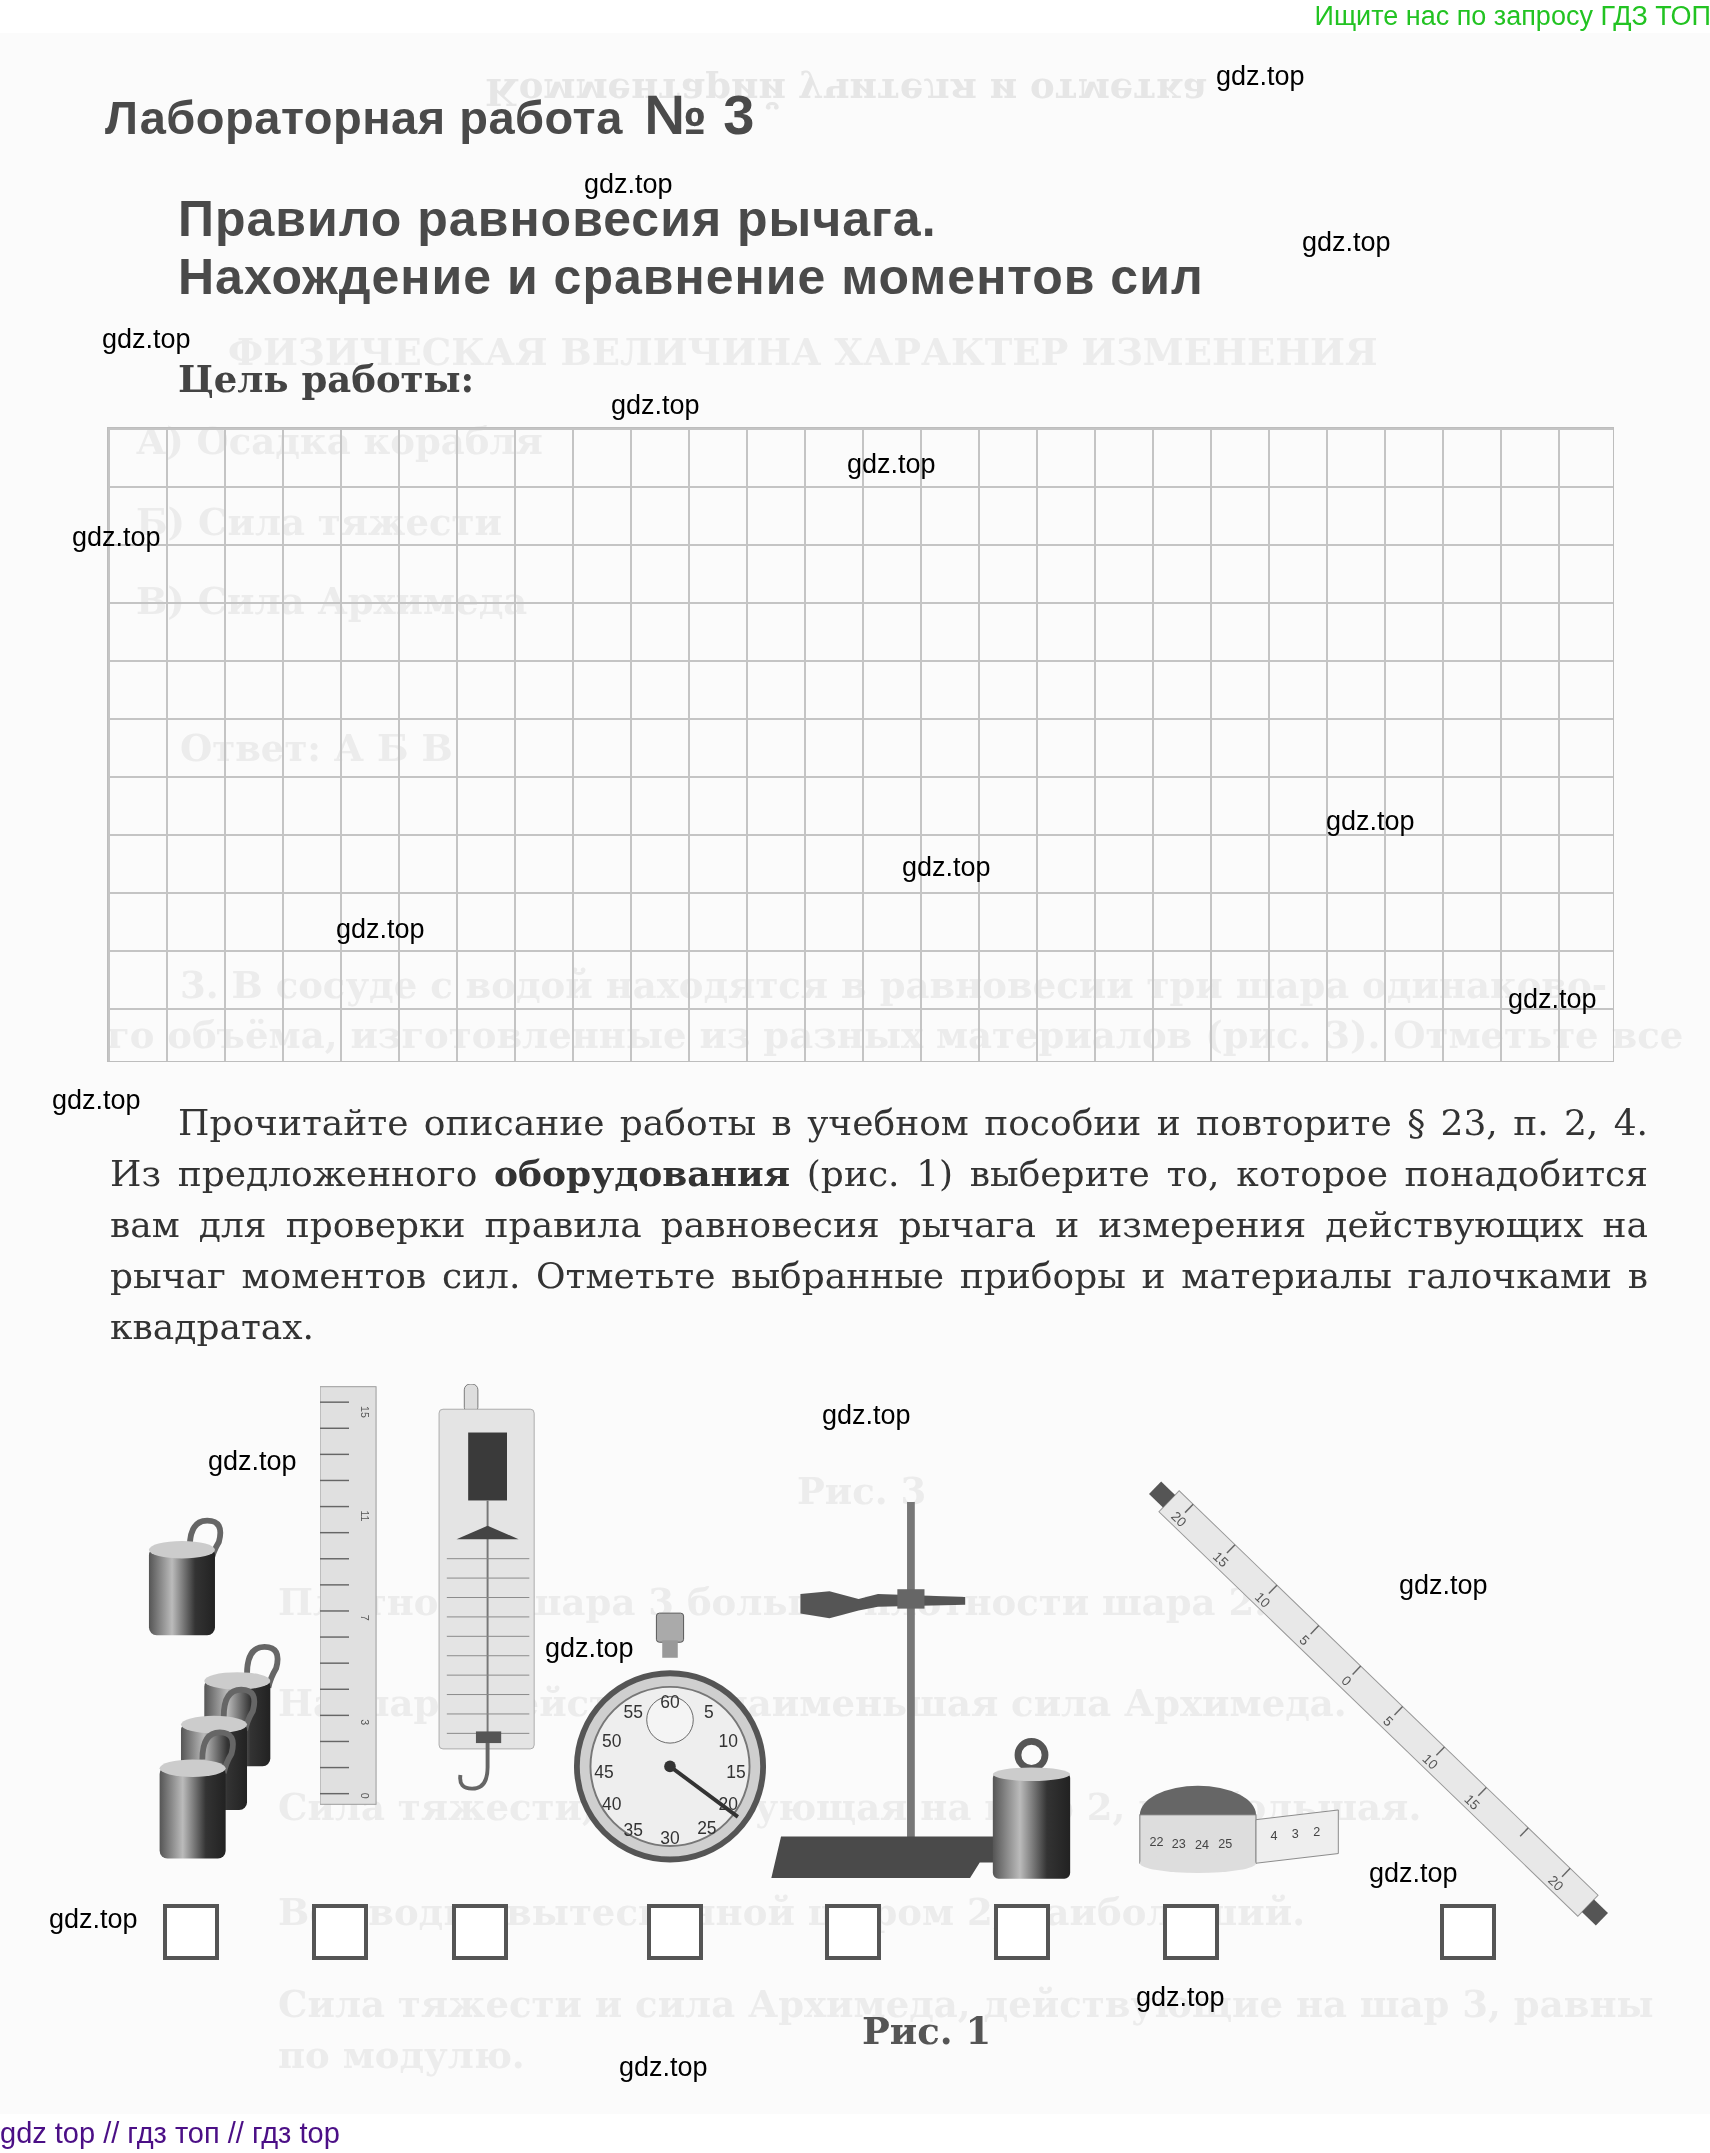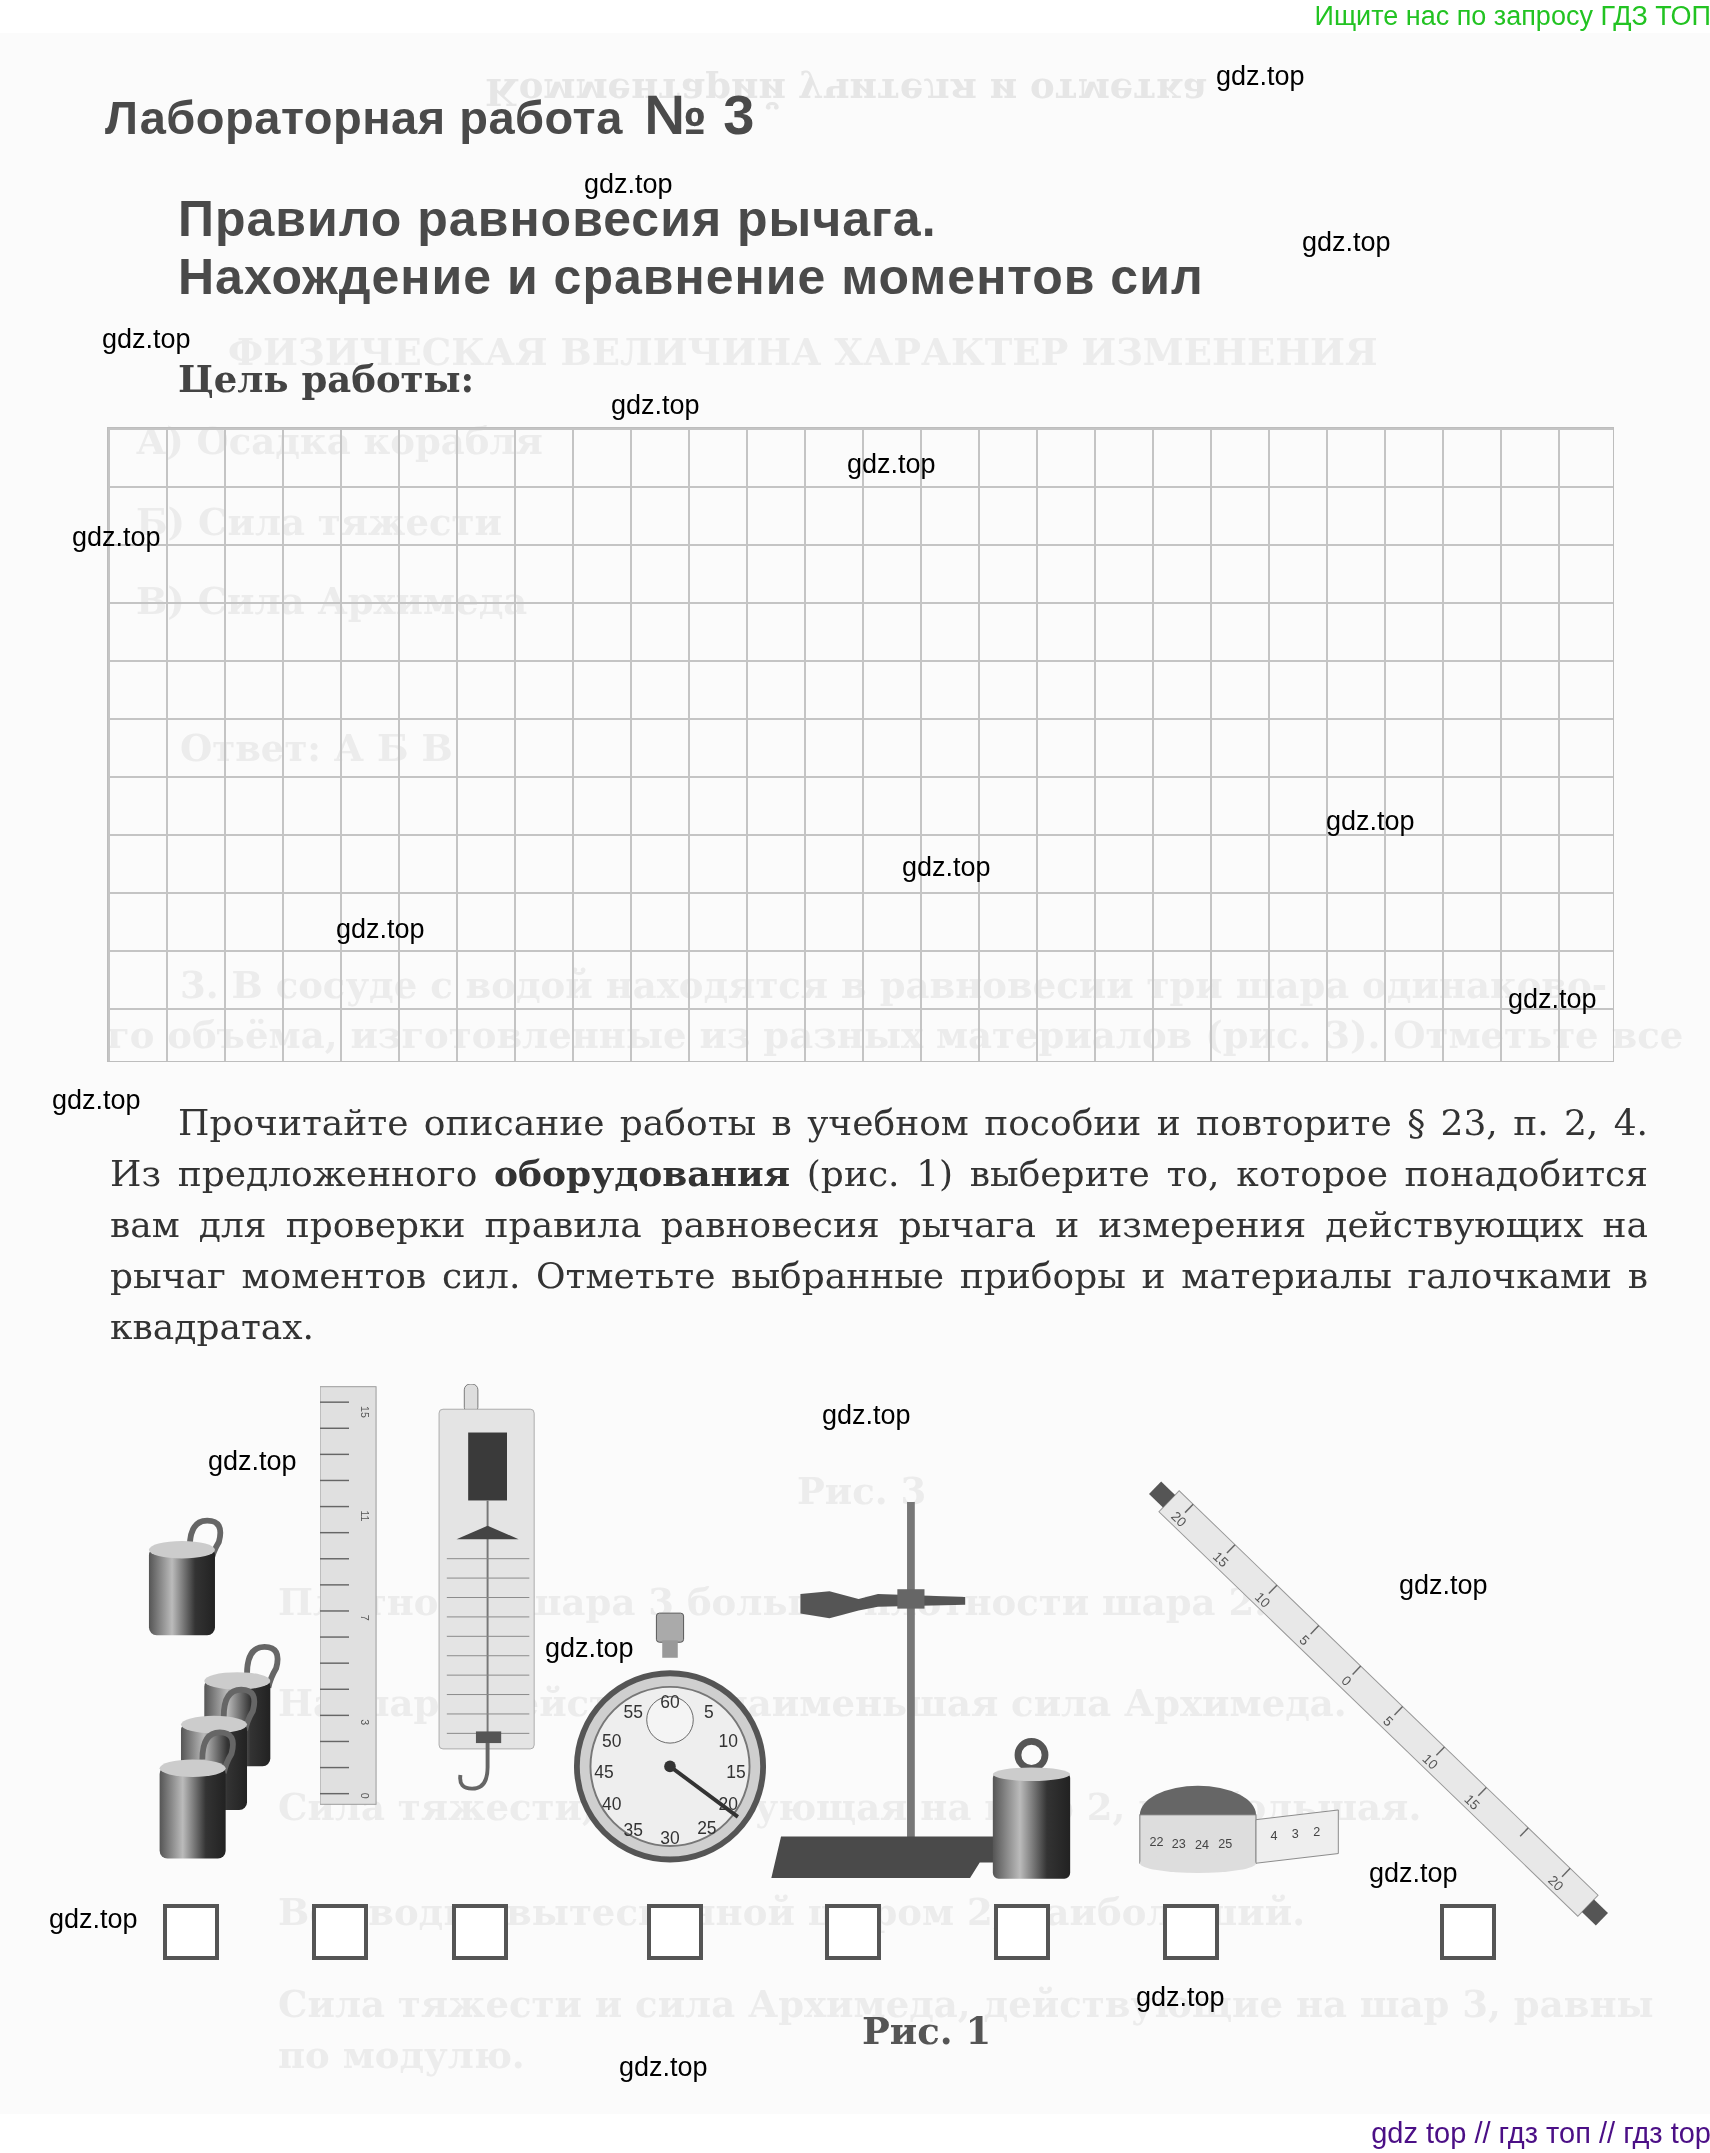--- a/index.html
+++ b/index.html
@@ -1,19 +1,19 @@
 <!DOCTYPE html>
 <html><head>
 <meta charset="utf-8">
 <style>
   html, body { margin:0; padding:0; }
   body { width:1711px; height:2153px; position:relative; overflow:hidden; background:#fff; font-family:"Liberation Sans", sans-serif; }
   .page { position:absolute; left:0; top:33px; width:1711px; height:2081px; background:#fbfbfb; }
   .top-banner { position:absolute; left:0; top:0; width:1711px; text-align:right; color:#22c322; font-size:27px; line-height:33px; font-family:"Liberation Sans", sans-serif; }
-  .bottom-banner { position:absolute; left:0; top:2115px; width:1711px; text-align:right; color:#4b0f86; font-size:29px; line-height:37px; }
+  .bottom-banner { position:absolute; left:0; top:2115px; width:1711px; text-align:left; color:#4b0f86; font-size:29px; line-height:37px; }
   .ghost { position:absolute; color:#ececec; font-family:"DejaVu Serif", serif; font-weight:bold; font-size:37px; white-space:nowrap; }
   .h1 { position:absolute; left:105px; top:82px; font-size:47px; font-weight:bold; color:#4a4a4a; letter-spacing:0.5px; }
   .h1 .num { font-size:56px; margin-left:7.8px; }
   .h2 { position:absolute; left:178px; font-size:50px; font-weight:bold; color:#4a4a4a; letter-spacing:1px; }
   .goal { position:absolute; left:178px; top:357px; font-family:"DejaVu Serif", serif; font-weight:bold; font-size:37px; color:#444; }
   .grid { position:absolute; left:107px; top:427px; width:1507px; height:635px; border:1.9px solid #bdbdbd; box-sizing:border-box;
     background-image:
       linear-gradient(to right, #c4c4c4 1.9px, transparent 1.9px),
       linear-gradient(to bottom, #c4c4c4 1.9px, transparent 1.9px);
     background-size:58px 100%, 100% 58px; }

